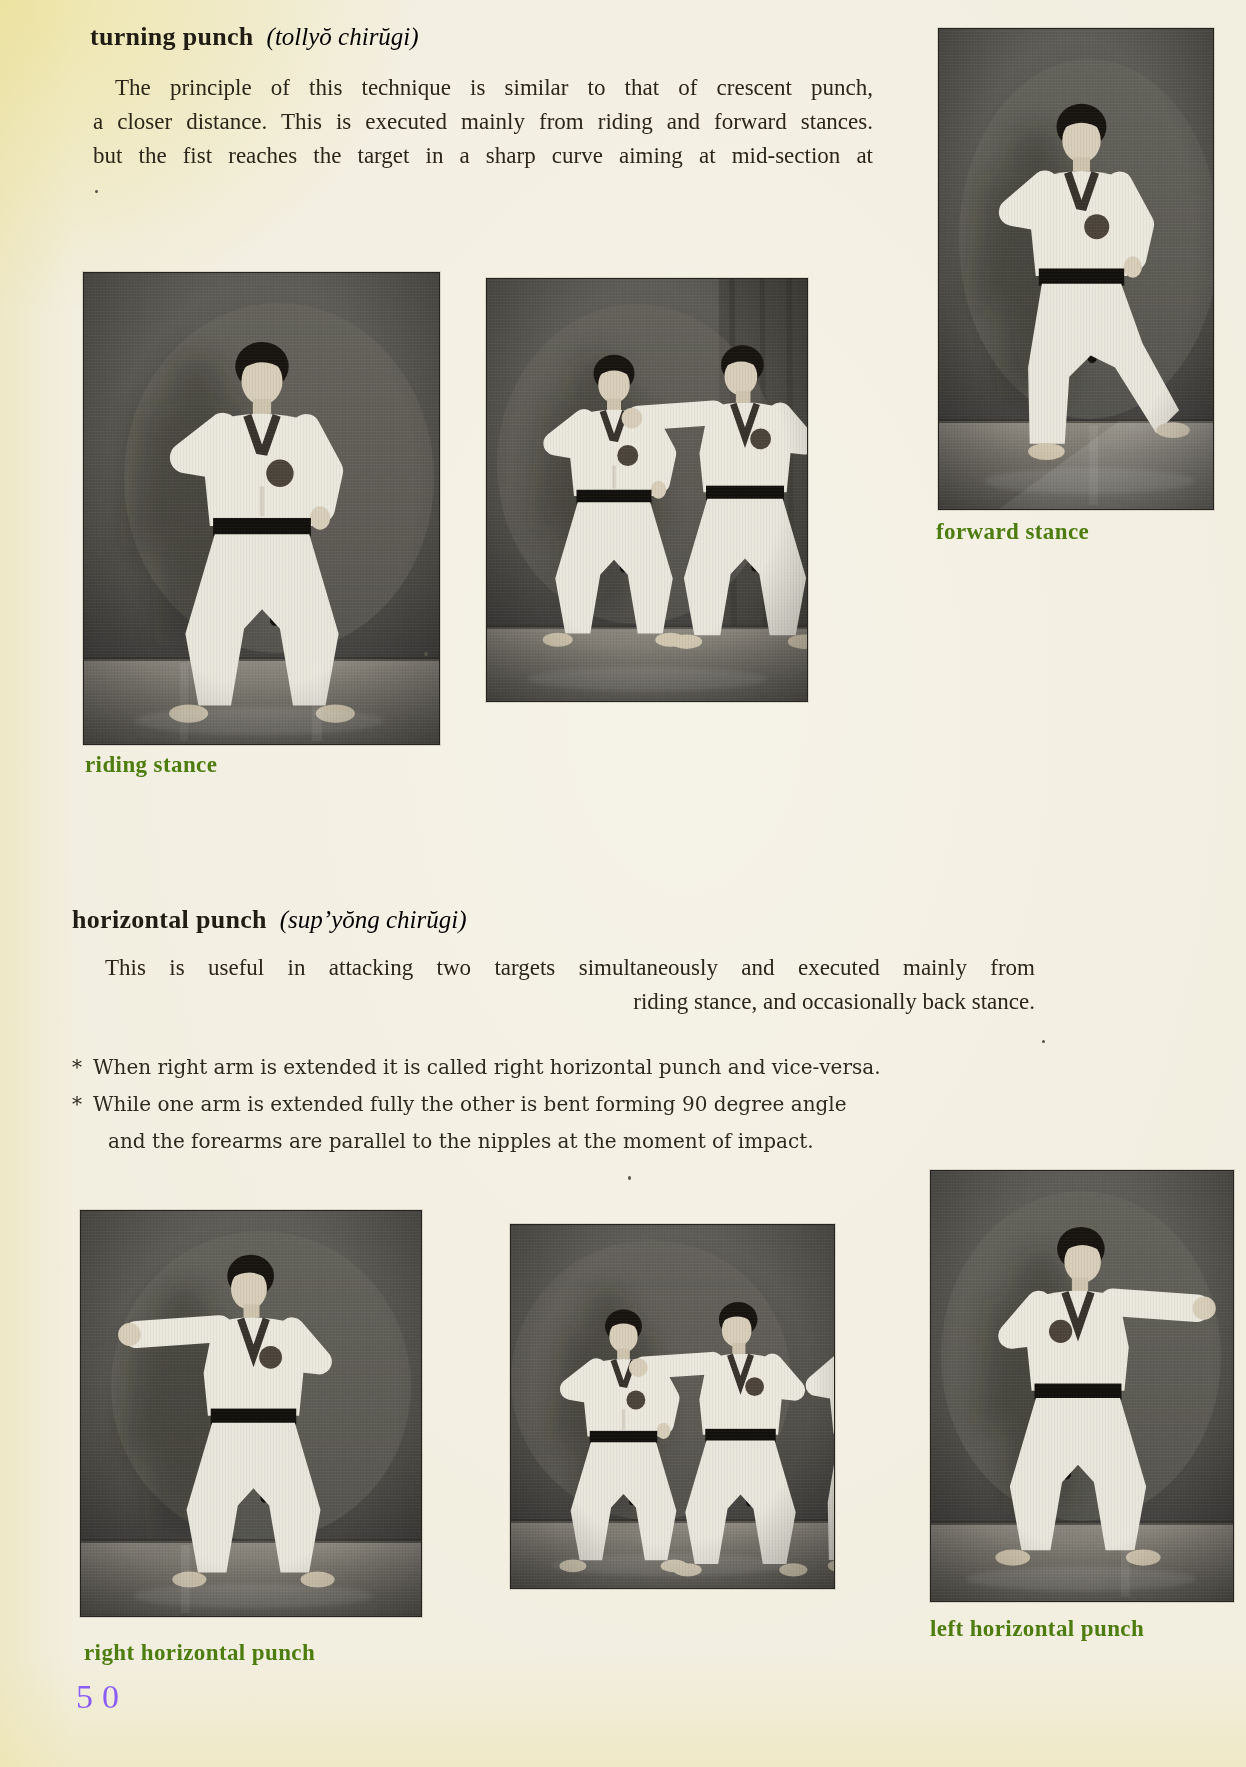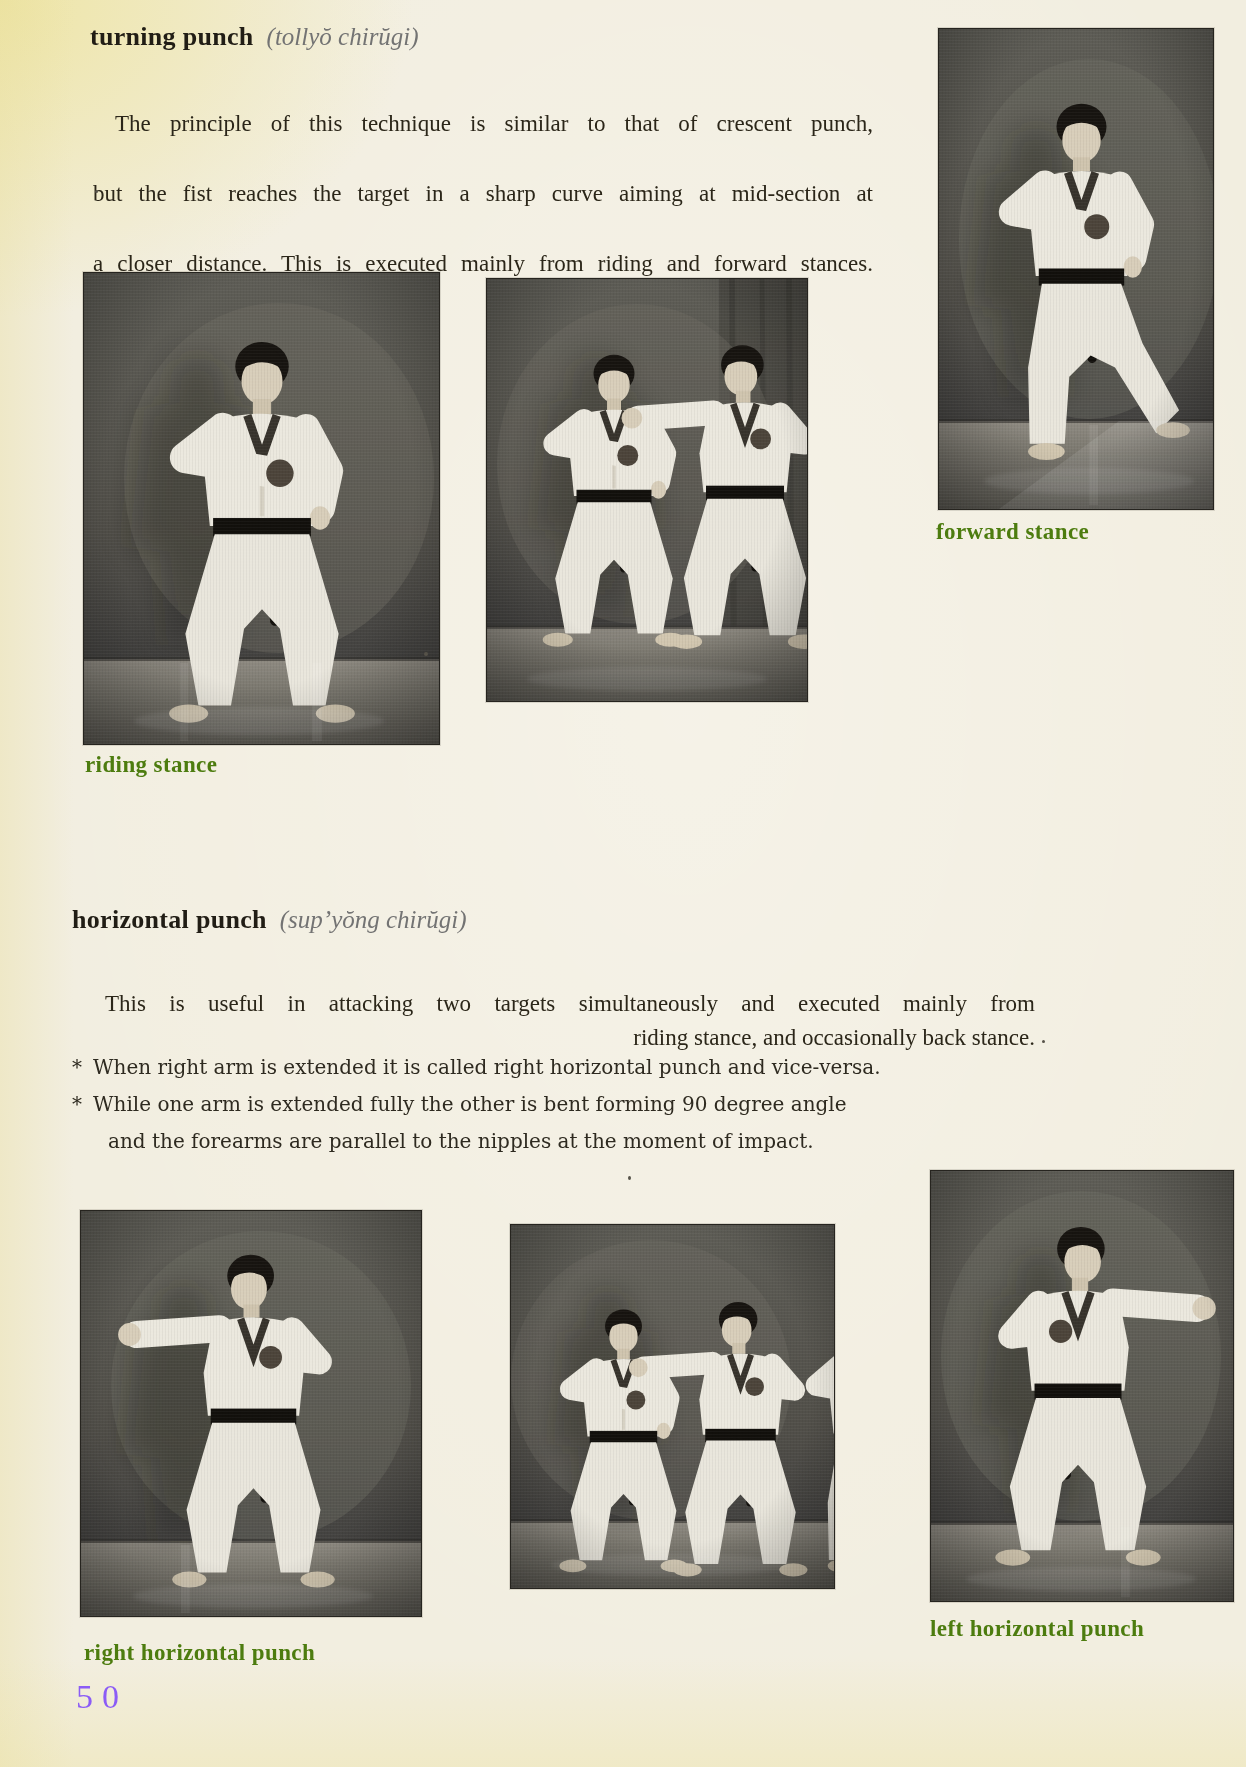--- a/index.html
+++ b/index.html
@@ -14,24 +14,24 @@
     background:radial-gradient(ellipse at 0% 0%, rgba(235,222,120,0.55), rgba(235,222,120,0) 68%);}
   .tint-left{left:0;top:0;width:74px;height:100%;
     background:linear-gradient(90deg, rgba(231,220,148,0.33), rgba(231,220,148,0));}
   .tint-bottom{left:0;bottom:0;width:100%;height:110px;
     background:linear-gradient(0deg, rgba(236,226,158,0.38), rgba(236,226,158,0));}
   .tint-paper{left:0;top:0;width:100%;height:100%;
     background:radial-gradient(ellipse at 55% 40%, rgba(255,255,255,0.25), rgba(0,0,0,0) 70%);}
 
   .h-line{position:absolute;white-space:nowrap;}
   .sec-title{font-weight:bold;font-size:26px;letter-spacing:0.3px;color:#211d15;text-align:center;}
-  .sec-roman{font-style:italic;font-size:25px;margin-left:13px;font-weight:normal;color:#737373;}
+  .sec-roman{font-style:italic;font-size:25px;margin-left:13px;font-weight:normal;color:#000000;}
 
   .para{position:absolute;font-size:23px;line-height:34px;color:#2b2619;}
-  .jline{text-align:justify;text-align-last:justify;margin-top:36px;}
+  .jline{text-align:justify;text-align-last:justify;}
   .lline{text-align:right;}
   .indent1{padding-left:22px;}
   .indent2{padding-left:32px;}
 
   .notes{position:absolute;font-family:"DejaVu Serif", serif;font-size:20px;color:#2e2a20;}
   .note-row{display:flex;line-height:37px;}
   .note-marker{width:21px;flex:0 0 21px;}
   .note-cont{padding-left:15px;}
 
   .photo{position:absolute;border:1px solid #26241f;background:#4a4944;
@@ -144,22 +144,22 @@
     </g>
   </defs>
 </svg>
 
 <div class="h-line" style="left:90px;top:22px;">
   <span class="sec-title">turning punch</span><span class="sec-roman">(tollyŏ chirŭgi)</span>
 </div>
 
 <div class="para" style="left:93px;top:71px;width:780px;">
   <div class="jline indent1">The principle of this technique is similar to that of crescent punch,</div>
+  <div class="jline">a closer distance.  This is executed mainly from riding and forward stances.</div>
   <div class="jline">but the fist reaches the target in a sharp curve aiming at mid-section at</div>
-  <div class="jline">a closer distance.  This is executed mainly from riding and forward stances.</div>
 </div>
 
 <div class="photo" style="left:938px;top:28px;width:274px;height:480px;">
   <svg viewBox="0 0 274 480" preserveAspectRatio="none">
     <rect width="274" height="480" fill="url(#gBack)"></rect>
     <ellipse cx="150" cy="210" rx="130" ry="180" fill="#6f6d64" opacity="0.4"></ellipse>
     <rect y="392" width="274" height="88" fill="url(#gFloor)"></rect>
     <rect y="390" width="274" height="4" fill="#33322e" opacity="0.6"></rect>
     <g transform="translate(-48,78) scale(2.9)" fill="#14130f" opacity="0.3" filter="url(#fBlur)">
         <use href="#shadowMan"></use>

